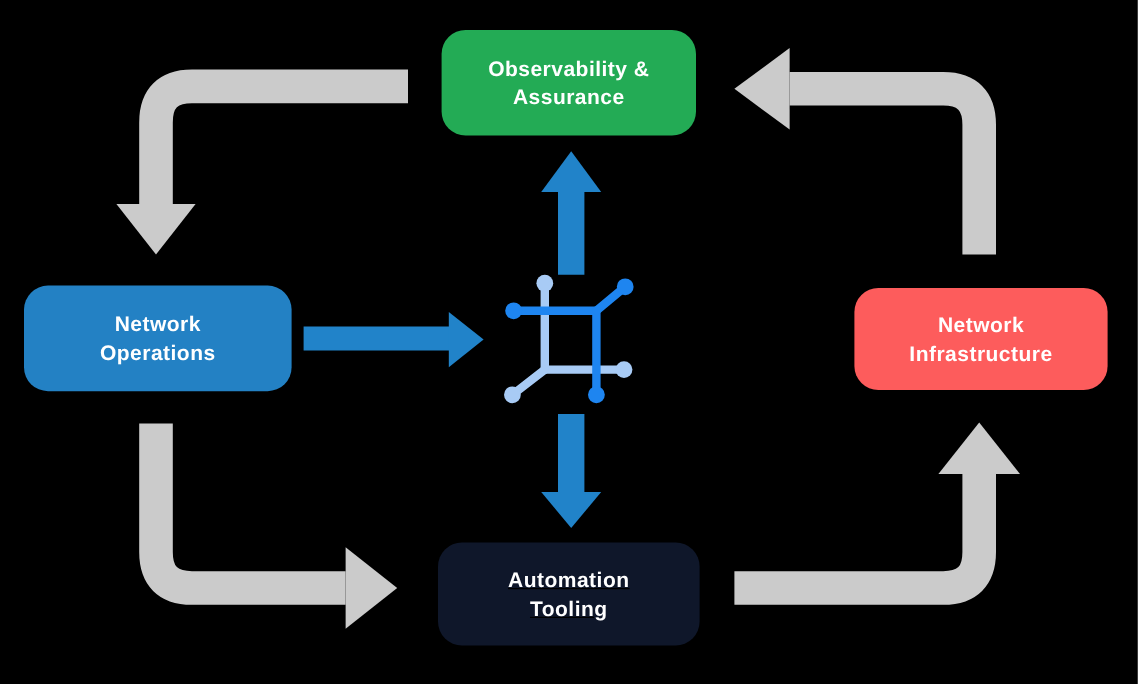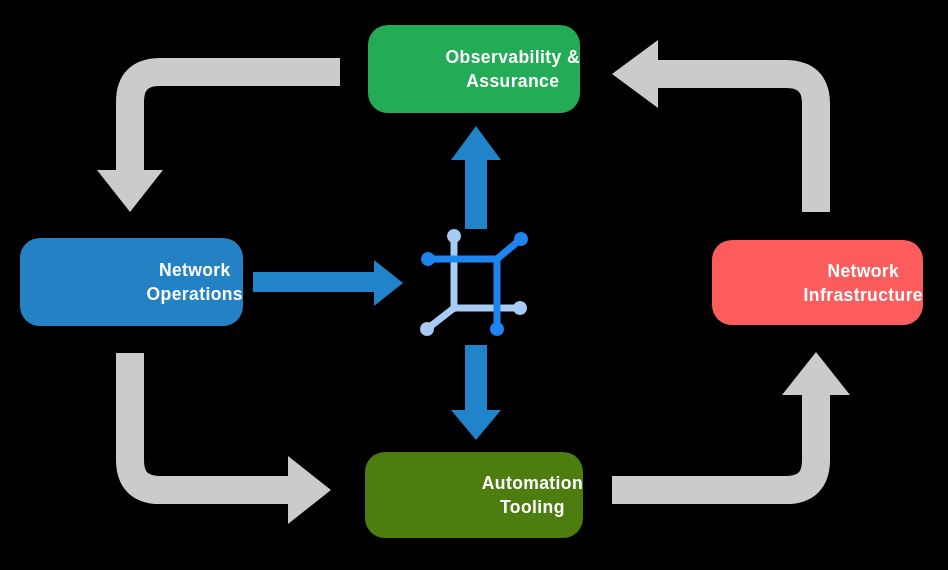--- a/index.html
+++ b/index.html
@@ -15,21 +15,21 @@
   .overlay {
     position: absolute;
     left: 0; top: 0;
   }
 
   .node {
     position: absolute;
     border-radius: 20px;
     display: flex;
     align-items: center;
-    justify-content: flex-end;
+    justify-content: center;
     text-align: center;
   }
   .node-label {
     color: #ffffff;
     font-size: 17.5px;
     font-weight: 600;
     letter-spacing: 0.4px;
     line-height: 24px;
     white-space: pre-line;
   }
@@ -95,21 +95,21 @@
   <div class="node node-operations" style="background: rgb(35, 129, 196);">
     <span class="node-label">Network
 Operations</span>
   </div>
 
   <div class="node node-infrastructure" style="background: rgb(253, 92, 92);">
     <span class="node-label">Network
 Infrastructure</span>
   </div>
 
-  <div class="node node-automation" style="background: #4d7c0f;">
+  <div class="node node-automation" style="background: #0f172a; text-decoration: underline;">
     <span class="node-label">Automation
 Tooling</span>
   </div>
 
   <svg class="hub" width="112" height="112" viewBox="0 0 112 112">
 
     <g stroke-linecap="round">
       <line x1="34" y1="9" x2="34" y2="81" stroke-width="7" stroke="#a8cbf5"></line>
       <line x1="34" y1="81" x2="100" y2="81" stroke-width="7" stroke="#a8cbf5"></line>
       <line x1="34" y1="81" x2="7" y2="102" stroke-width="7" stroke="#a8cbf5"></line>

